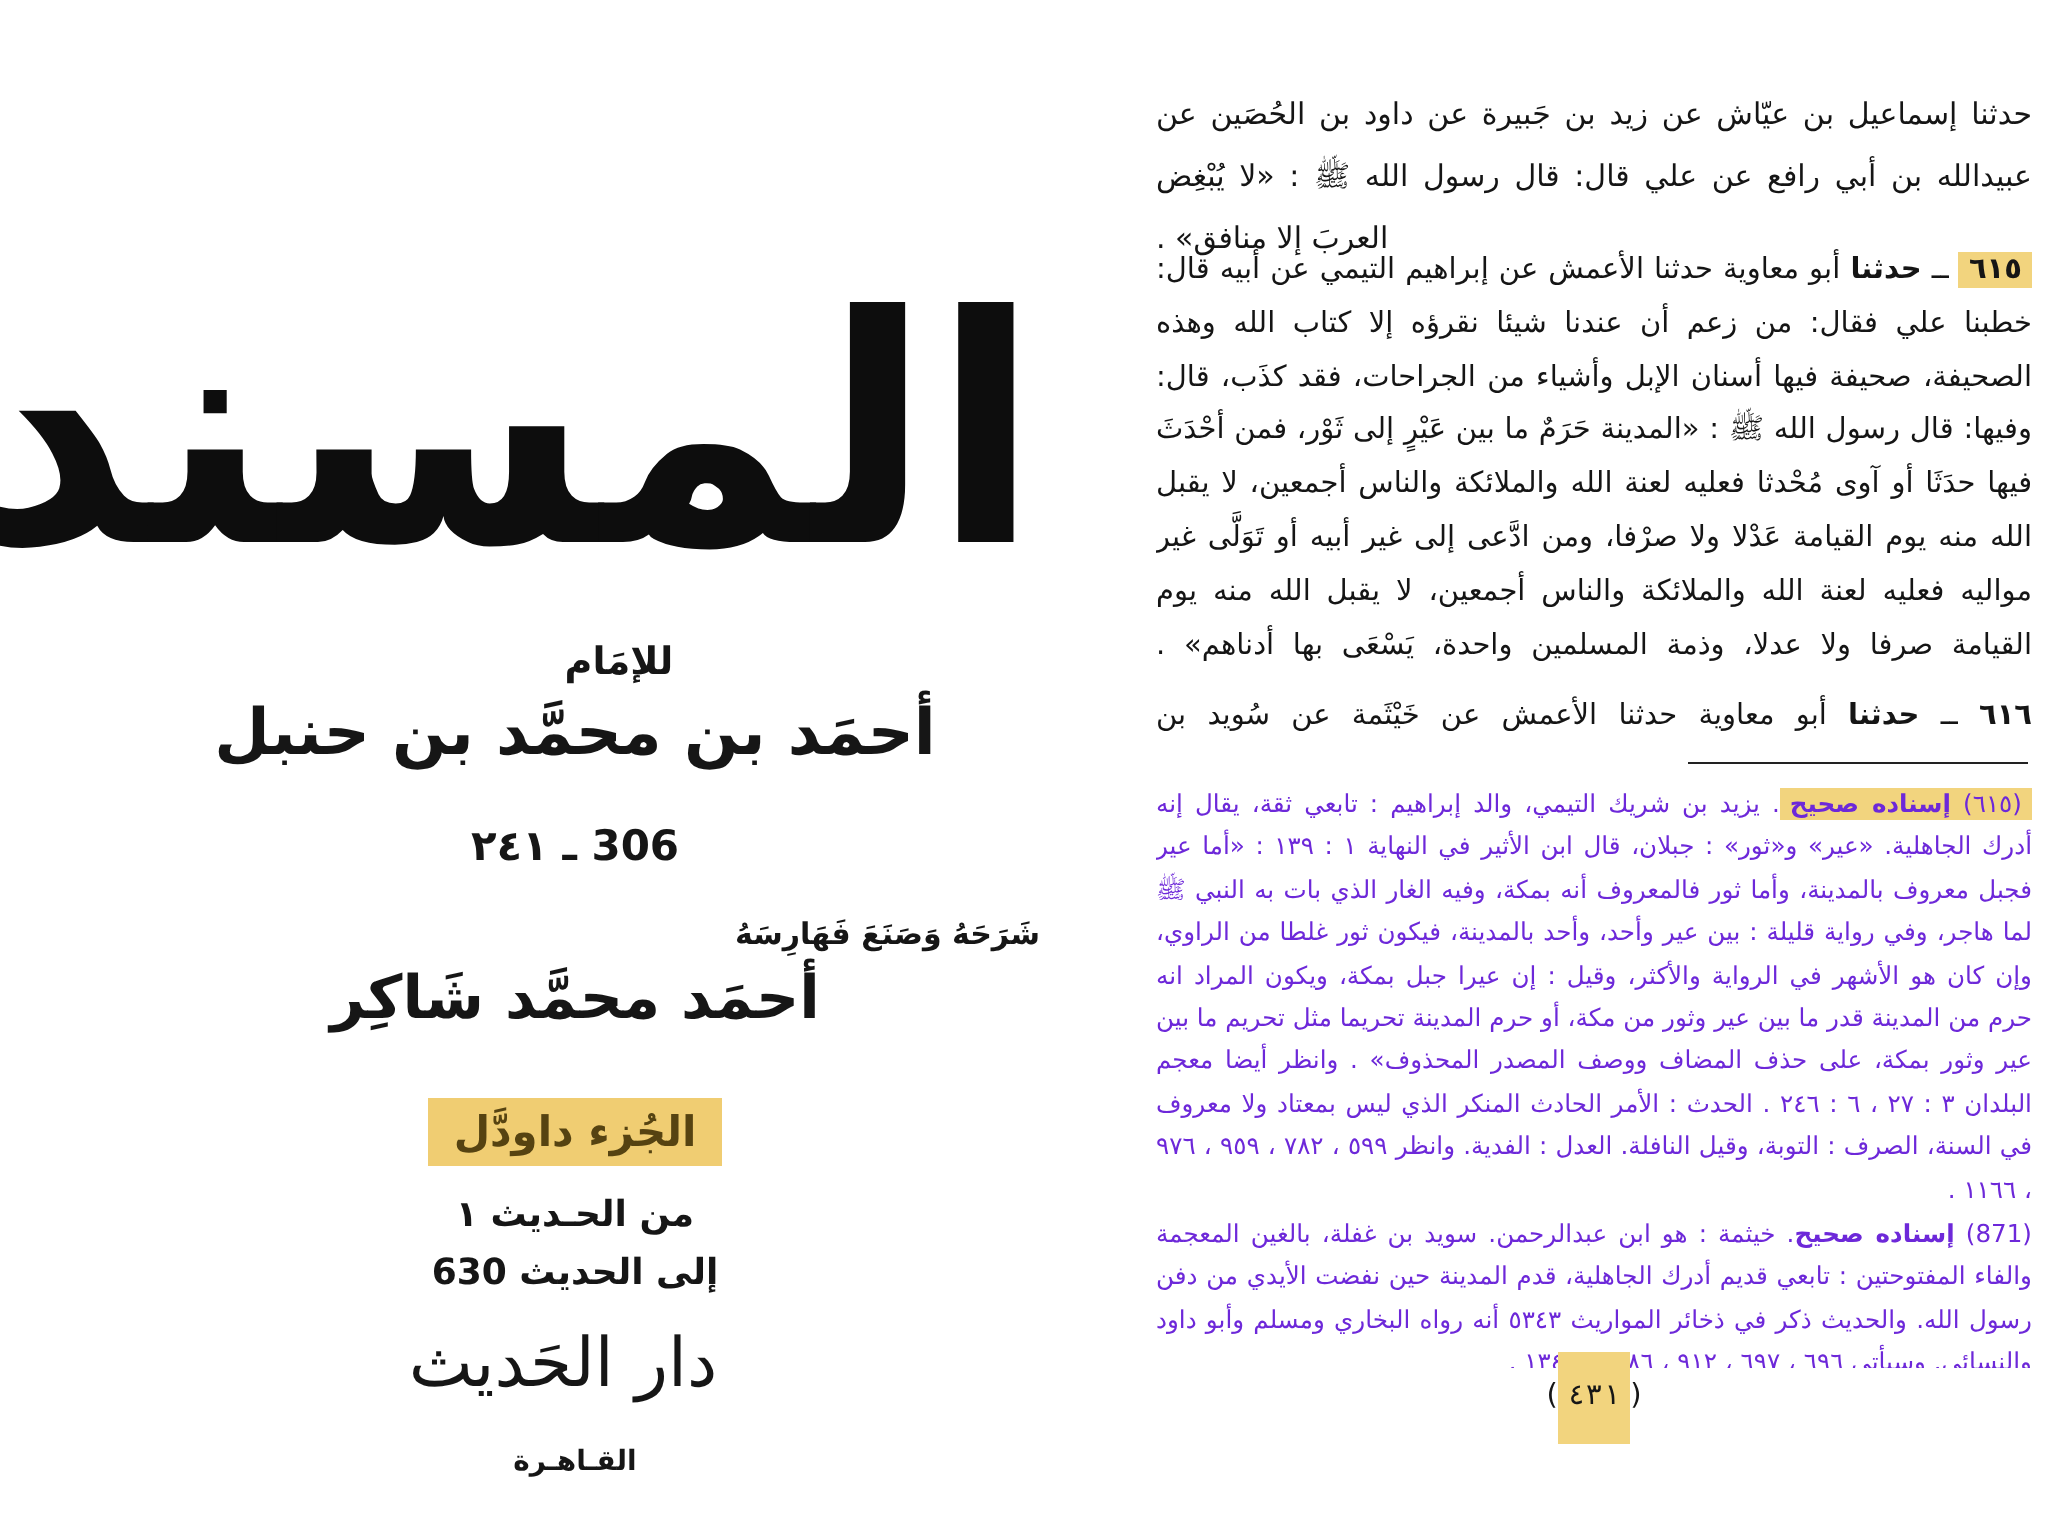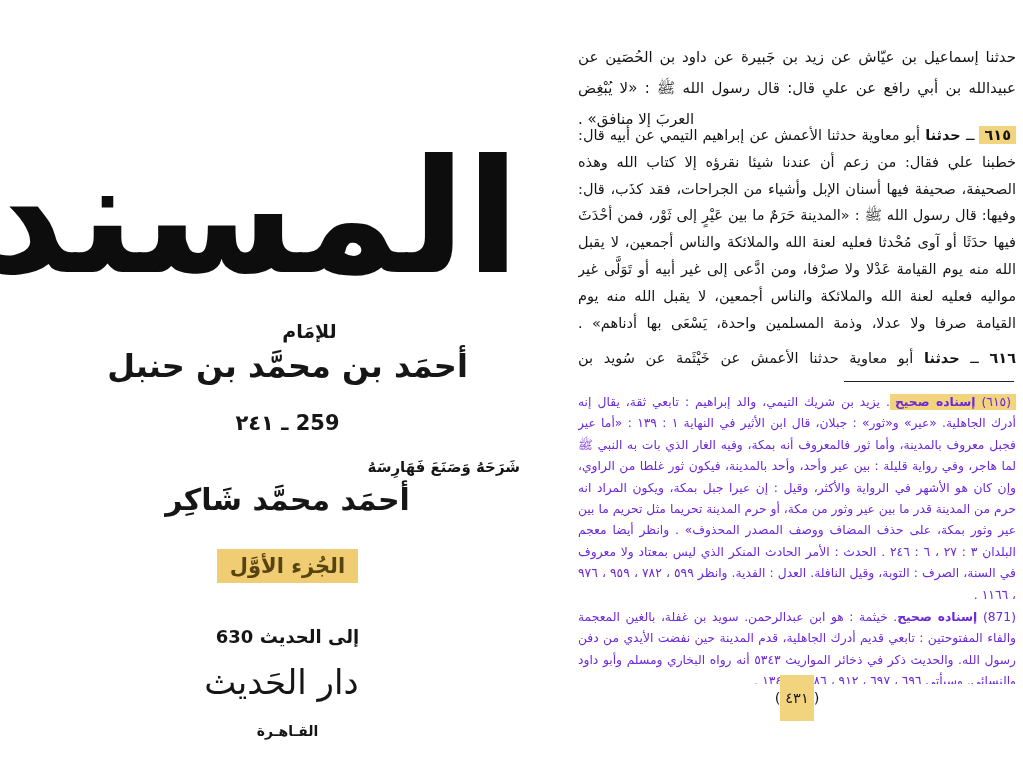--- a/index.html
+++ b/index.html
@@ -46,38 +46,39 @@
             font-size:14.5px; line-height:28px; text-align-last:justify; overflow:hidden; }
   .hl{ background:var(--hl); padding:1px 5px; }
   .hnum{ font-weight:bold; }
   .rp-separator{ position:absolute; top:381px; right:2px; width:170px; height:0;
                  border-top:1.6px solid #222; }
   .rp-footnotes{ position:absolute; top:392px; left:0; right:0; max-height:292px; overflow:hidden; }
   .fn{ text-align:justify; font-size:12.3px; line-height:21.4px; color:#6d28d9; }
   .fn + .fn{ margin-top:1px; }
   .rp-pagenum{ position:absolute; top:690px; left:0; right:0; text-align:center;
                font-size:14.5px; }
-  .rp-pagenum .hl{ padding:15px 5px; }
+  .rp-pagenum .hl{ padding:15px 5px;font-family:Liberation Mono, monospace; }
   b{ font-weight:bold; }
 </style>
 </head>
 <body>
 
 <div class="spread">
 
   <div class="left-page">
     <div class="lp-title">المسند</div>
     <div class="lp-byline">للإمَام</div>
     <div class="lp-author">أحمَد بن محمَّد بن حنبل</div>
-    <div class="lp-dates">259 ـ ٢٤١</div>
+    <div class="lp-dates">306 ـ ٢٤١</div>
     <div class="lp-editor-intro">شَرَحَهُ وَصَنَعَ فَهَارِسَهُ</div>
     <div class="lp-editor">أحمَد محمَّد شَاكِر</div>
     <div class="lp-volume-wrap">
-      <span class="lp-volume hl-box">الجُزء الأوَّل</span>
+      <span class="lp-volume hl-box">الجُزء داودَّل</span>
     </div>
+    <div class="lp-range1">من الحـديث ١</div>
     <div class="lp-range2">إلى الحديث 630</div>
     <div class="lp-publisher">دار الحَديث</div>
     <div class="lp-city">القـاهـرة</div>
     <div class="lp-minihl"></div>
   </div>
 
   <div class="right-page">
 
     <p class="para rp-intro">حدثنا إسماعيل بن عيّاش عن زيد بن جَبيرة عن داود بن الحُصَين عن عبيدالله بن أبي رافع عن علي قال: قال رسول الله ﷺ : «لا يُبْغِض العربَ إلا منافق» .</p>
 

